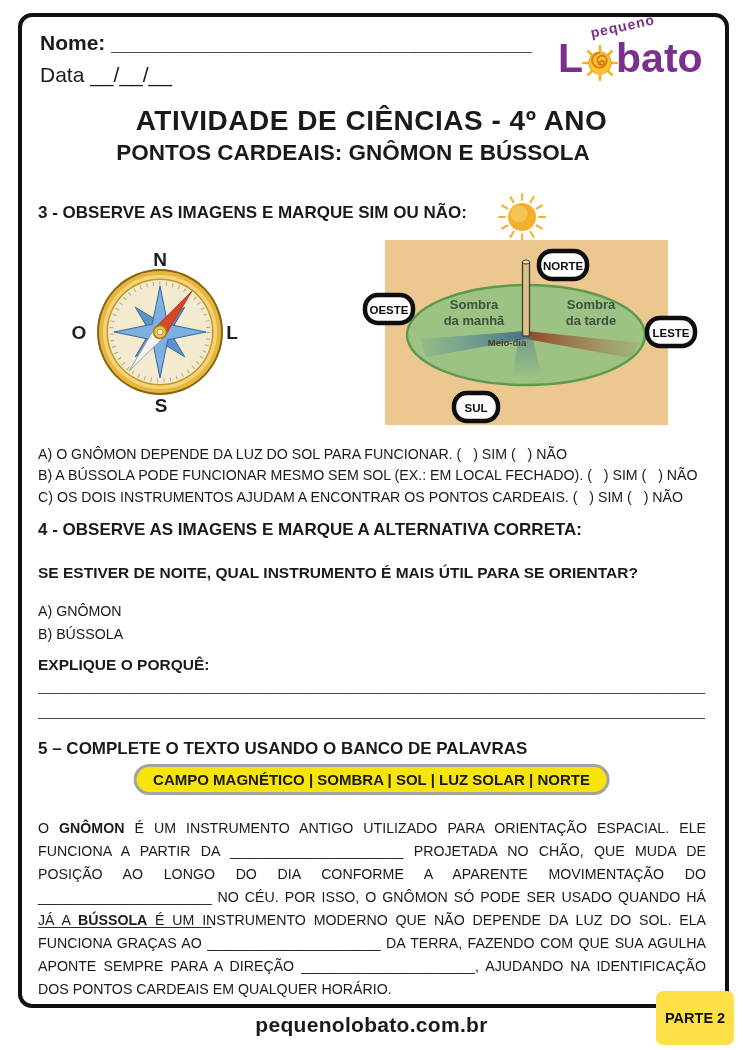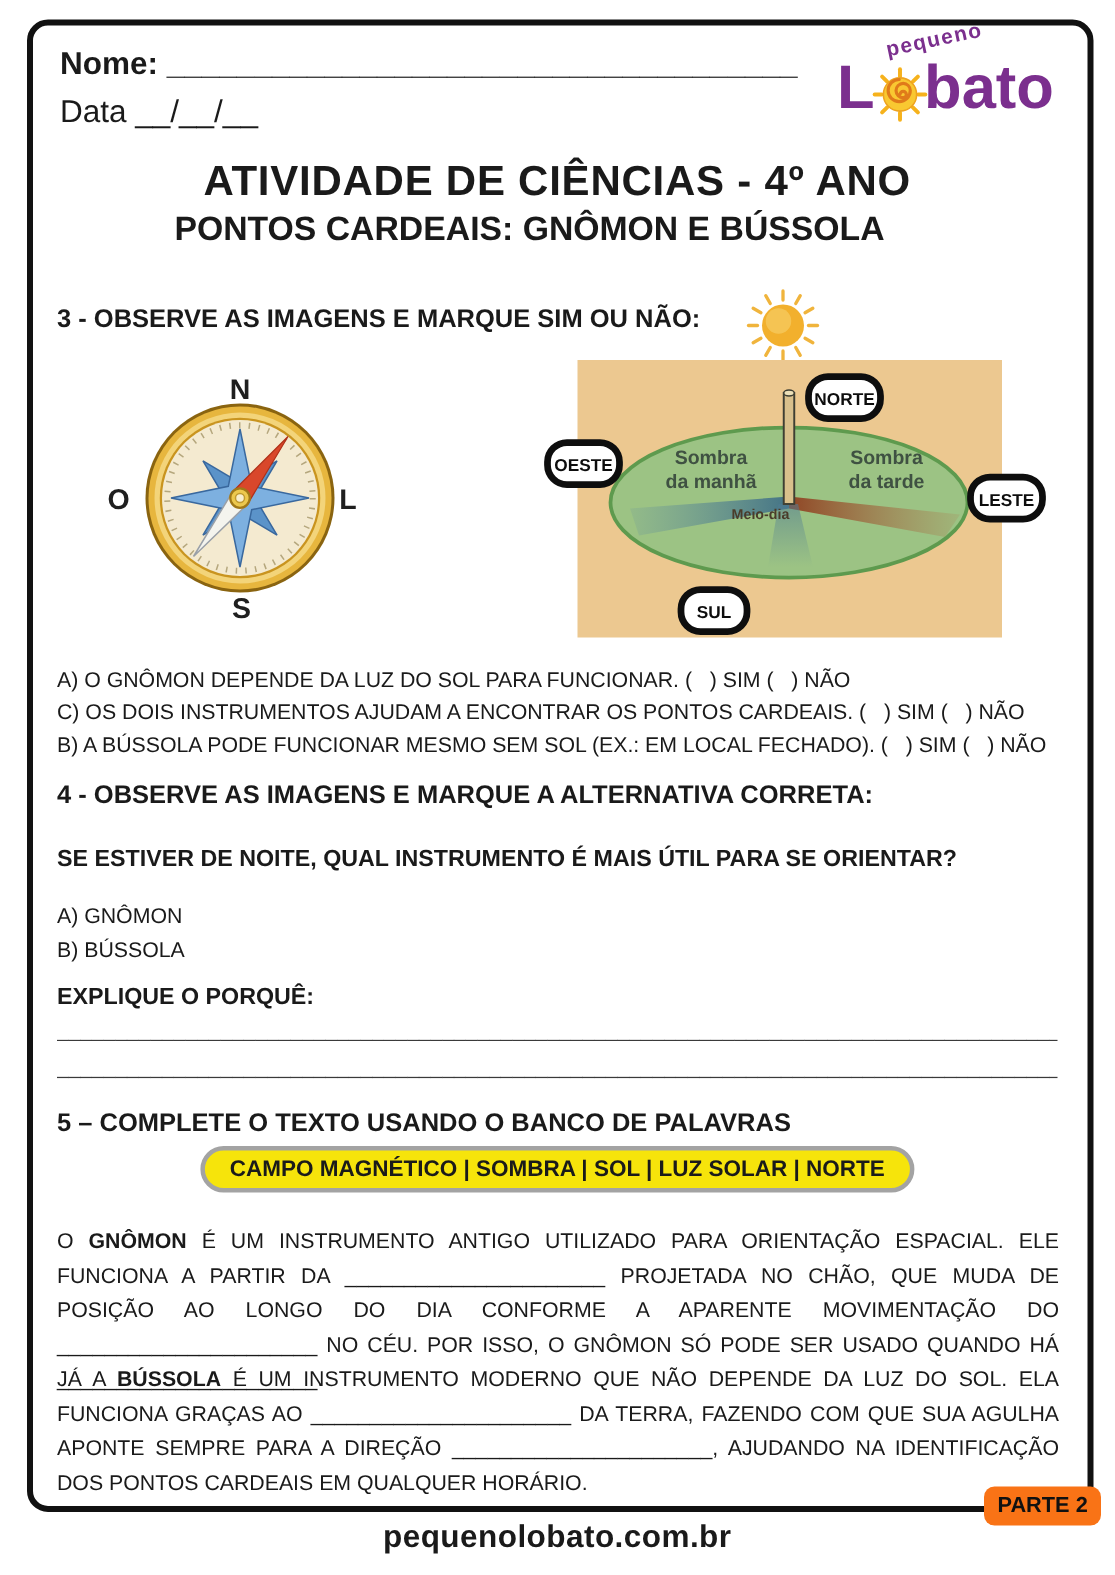--- a/index.html
+++ b/index.html
@@ -48,22 +48,22 @@
   .word-bank{
     position:absolute;left:50%;top:764px;transform:translateX(-50%);
     background:#f6e40b;border:3px solid #a3a3a3;border-radius:16px;
     padding:4px 17px;font-size:15px;font-weight:bold;white-space:nowrap;
   }
   .para{position:absolute;left:38px;width:668px;margin:0;font-size:14.2px;
     line-height:23px;text-align:justify;}
   .p1{top:817px;}
   .p2{top:909px;}
   .badge{
-    position:absolute;left:656px;top:991px;background:#f97316;color:#111;
-    border-radius:7px;padding:5px 9px;font-size:14.5px;font-weight:bold;z-index:3;
+    position:absolute;left:656px;top:991px;background:#fde047;color:#111;
+    border-radius:7px;padding:19px 9px;font-size:14.5px;font-weight:bold;z-index:3;
   }
   .footer{position:absolute;left:0;top:1013px;width:743px;text-align:center;
     font-size:21px;font-weight:bold;letter-spacing:.3px;}
   svg text{font-family:"Liberation Sans","DejaVu Sans",sans-serif;}
 </style>
 </head>
 <body>
 
 <div class="page">
 
@@ -180,22 +180,22 @@
       <text x="313" y="101" text-anchor="middle" font-size="11.5" font-weight="bold" fill="#0d0d0d">LESTE</text>
     </g>
     <g>
       <rect x="96" y="157" width="44" height="28" rx="13" fill="#ffffff" stroke="#0e0e0e" stroke-width="4.5"></rect>
       <text x="118" y="176" text-anchor="middle" font-size="11.5" font-weight="bold" fill="#0d0d0d">SUL</text>
     </g>
   </svg>
 
   <div class="abc">
     <div class="qitem">A) O GNÔMON DEPENDE DA LUZ DO SOL PARA FUNCIONAR. (   ) SIM (   ) NÃO</div>
+    <div class="qitem">B) A BÚSSOLA PODE FUNCIONAR MESMO SEM SOL (EX.: EM LOCAL FECHADO). (   ) SIM (   ) NÃO</div>
     <div class="qitem">C) OS DOIS INSTRUMENTOS AJUDAM A ENCONTRAR OS PONTOS CARDEAIS. (   ) SIM (   ) NÃO</div>
-    <div class="qitem">B) A BÚSSOLA PODE FUNCIONAR MESMO SEM SOL (EX.: EM LOCAL FECHADO). (   ) SIM (   ) NÃO</div>
   </div>
 
   <div class="q-heading q4h">4 - OBSERVE AS IMAGENS E MARQUE A ALTERNATIVA CORRETA:</div>
   <div class="q4q">SE ESTIVER DE NOITE, QUAL INSTRUMENTO É MAIS ÚTIL PARA SE ORIENTAR?</div>
   <div class="opts">
     <div class="qitem">A) GNÔMON</div>
     <div class="qitem">B) BÚSSOLA</div>
   </div>
 
   <div class="explain">EXPLIQUE O PORQUÊ:</div>

